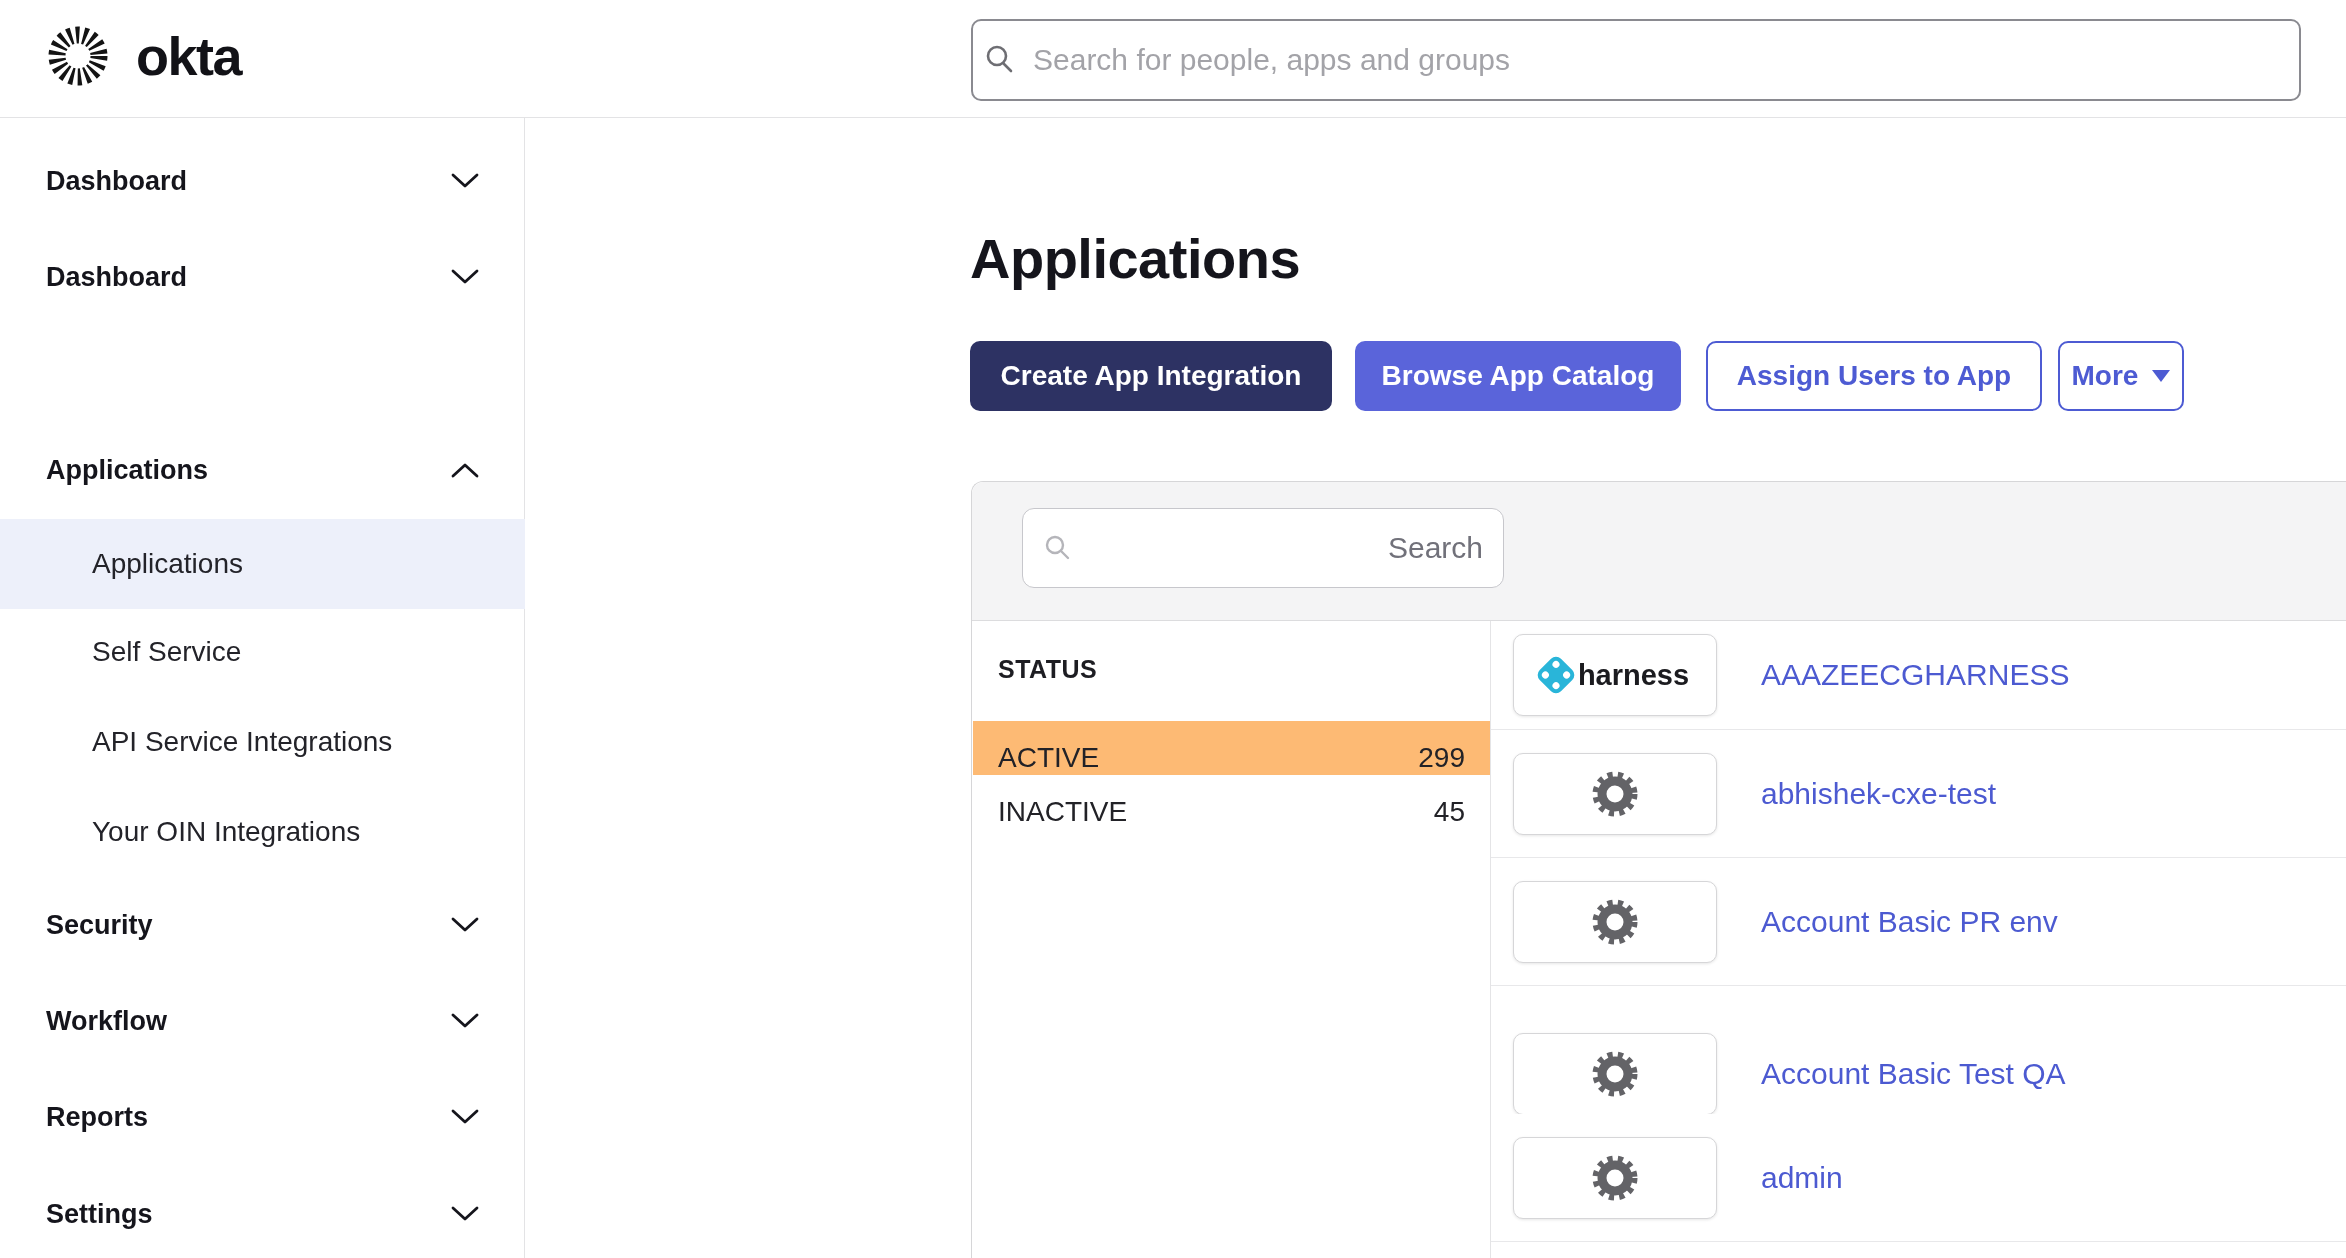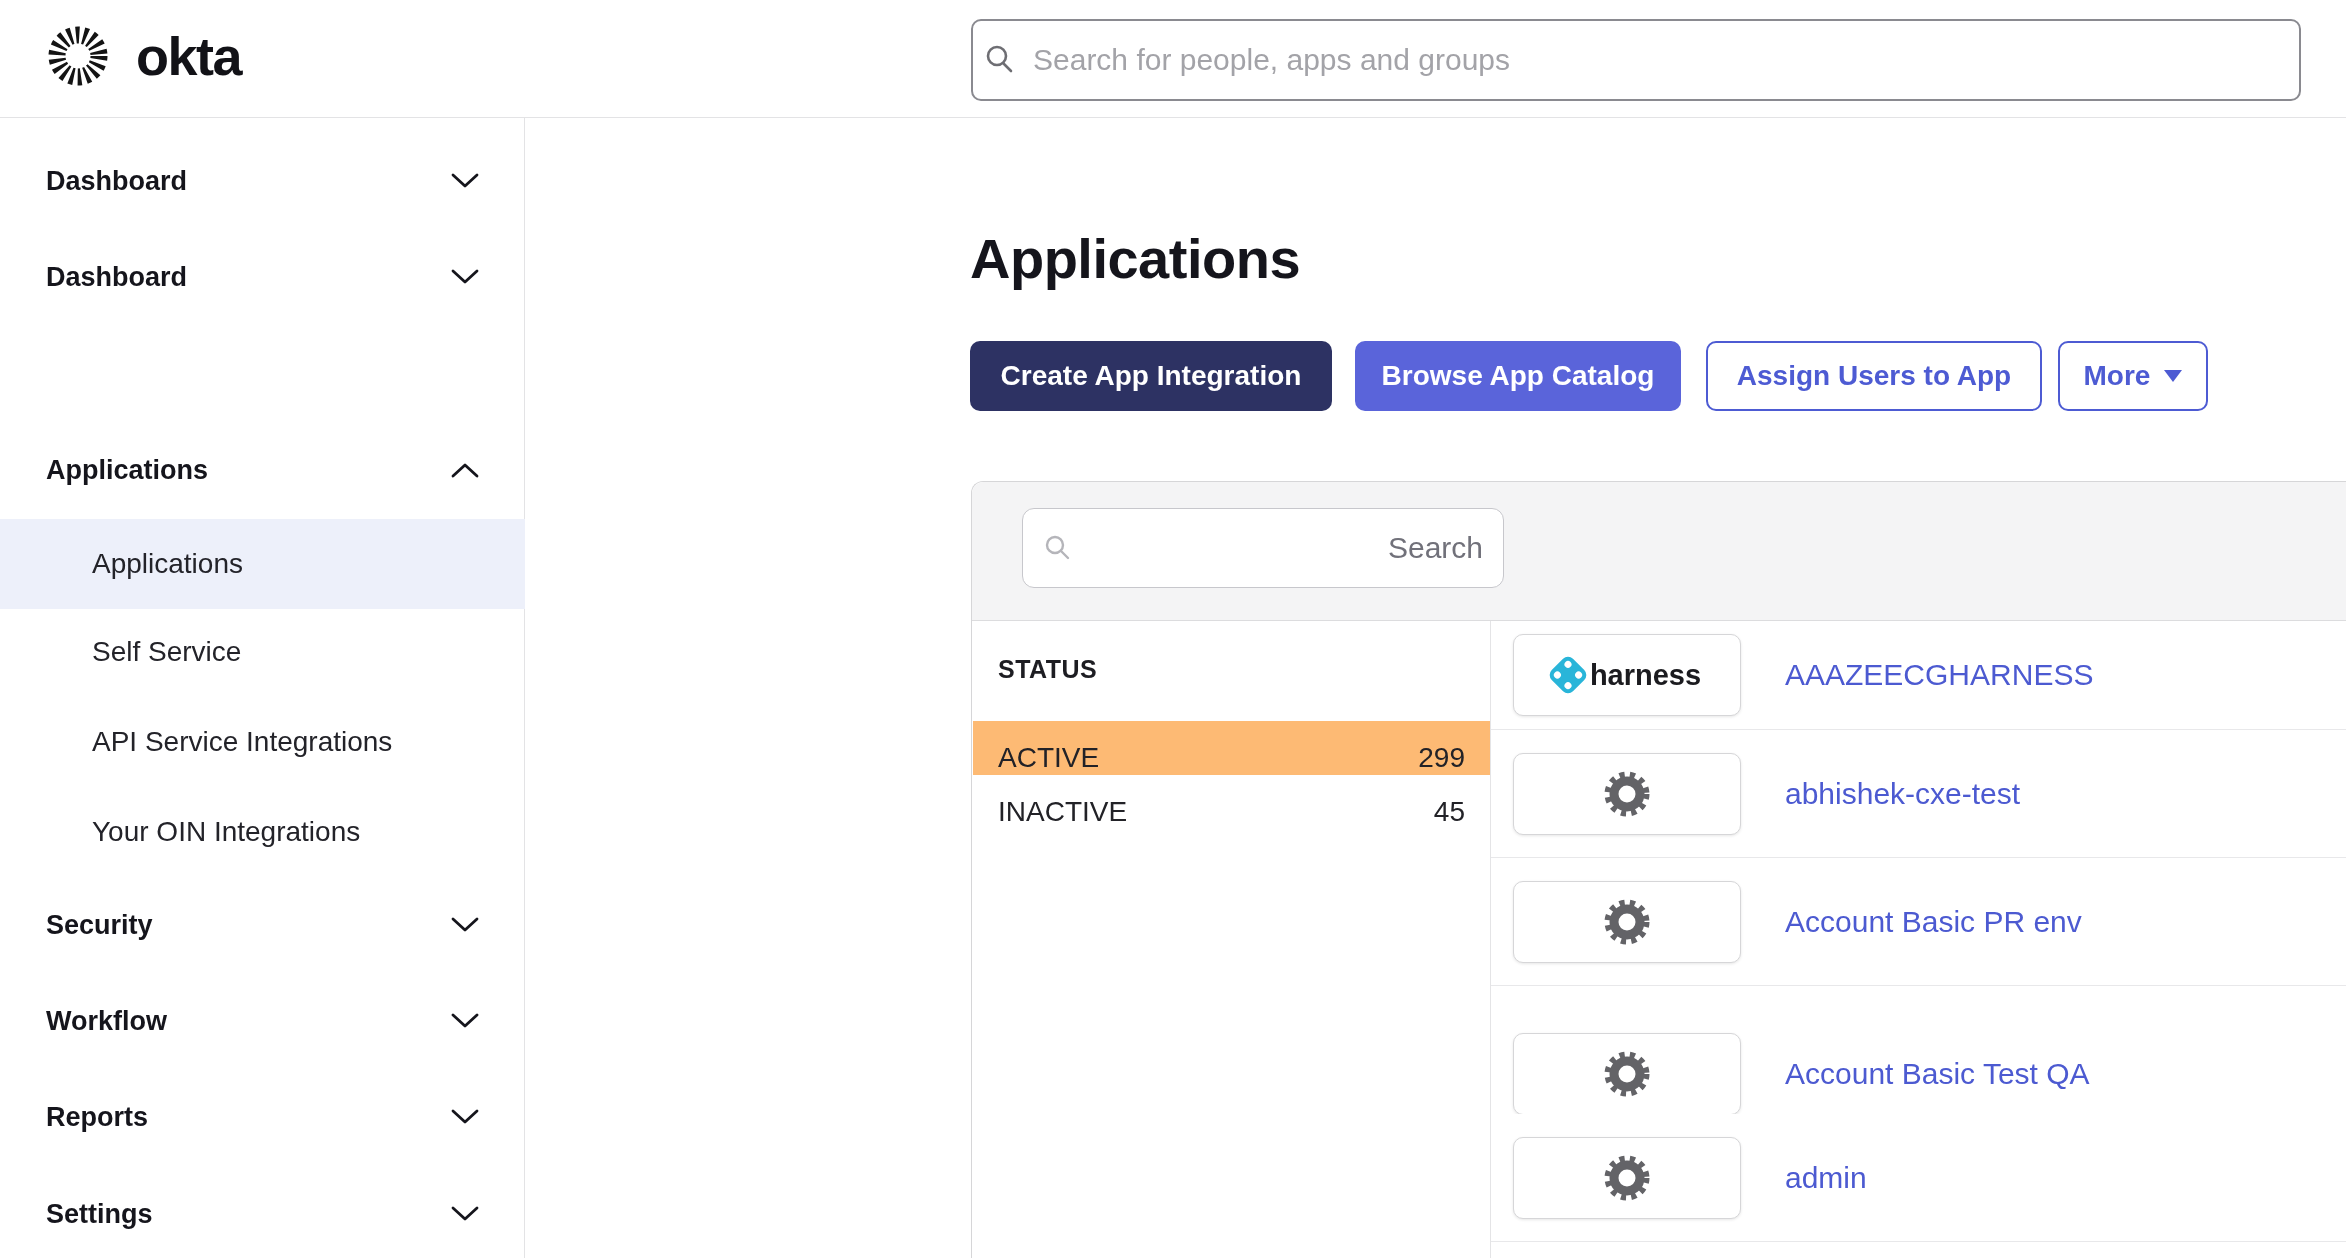--- a/index.html
+++ b/index.html
@@ -24,21 +24,21 @@
   .sub-row { position:absolute; left:0; width:525px; height:90px; display:flex; align-items:center; cursor:pointer; }
   .sub-row .lbl { margin-left:92px; font-size:28px; font-weight:normal; color:#232329; }
   .sub-row.selected { background:#edf0fa; }
 
   
   #page-title { position:absolute; left:970px; top:226px; font-size:56px; font-weight:bold; letter-spacing:-0.5px; color:#15151c; }
   .btn { position:absolute; top:341px; height:70px; border-radius:10px; display:flex; align-items:center; justify-content:center; font-size:28px; font-weight:bold; cursor:pointer; }
   #btn-create { left:970px; width:362px; background:#2d3263; color:#fff; }
   #btn-browse { left:1355px; width:326px; background:#5a64da; color:#fff; }
   #btn-assign { left:1706px; width:336px; background:#fff; border:2px solid #4d5bd3; color:#4d5bd3; }
-  #btn-more  { left:2058px; width:150px; background:#fff; border:2px solid #4d5bd3; color:#4d5bd3; gap:14px; }
+  #btn-more  { left:2058px; width:126px; background:#fff; border:2px solid #4d5bd3; color:#4d5bd3; gap:14px; }
   #btn-more .caret { width:0; height:0; border-left:9px solid transparent; border-right:9px solid transparent; border-top:12px solid #4d5bd3; }
 
   
   #panel { position:absolute; left:971px; top:481px; width:1375px; height:777px; background:#fff; border-left:1px solid #d6d6d8; border-top:1px solid #d6d6d8; border-top-left-radius:12px; }
   #panel-header { position:absolute; left:0; top:0; width:100%; height:139px; background:#f4f4f5; border-bottom:1px solid #dcdcde; border-top-left-radius:12px; }
   #panel-search { position:absolute; left:50px; top:26px; width:482px; height:80px; background:#fff; border:1px solid #c7c7cc; border-radius:12px; display:flex; align-items:center; padding:0 20px; }
   #panel-search input { border:none; outline:none; flex:1; margin-left:15px; font-size:30px; font-family:"Liberation Sans", sans-serif; color:#333; background:transparent;text-align:right; }
   #panel-search input::placeholder { color:#71717a; opacity:1; }
 
   #tooltip { position:absolute; left:1187px; top:566px; width:534px; height:78px; background:#414143; border-radius:3px; padding:8px 16px; z-index:10; box-shadow:0 2px 5px rgba(0,0,0,.25); }
@@ -48,21 +48,21 @@
   #status-header { position:absolute; left:26px; top:173px; font-size:25px; font-weight:bold; letter-spacing:0.5px; color:#1d1d22; }
   .status-row { position:absolute; left:1px; width:517px; height:73px; display:flex; align-items:center; cursor:pointer; }
   .status-row .s-lbl { margin-left:25px; font-size:28px; color:#222227; }
   .status-row .s-cnt { margin-left:auto; margin-right:25px; font-size:28px; color:#222227; }
   #status-active { top:220px; background:#fdba74;margin-top:19px; }
   #status-inactive { top:293px; background:#fff; }
   #v-divider { position:absolute; left:518px; top:139px; width:1px; height:638px; background:#e4e4e6; }
 
   
   .app-row { position:absolute; left:519px; right:0; display:flex; align-items:center; border-bottom:1px solid #e8e8ea; background:#fff; }
-  .app-tile { width:228px; height:82px; margin-left:22px; background:#fff; border:1px solid #d6d6d8; border-radius:10px; box-shadow:0 1px 3px rgba(0,0,0,.10); display:flex; align-items:center; justify-content:center; flex:0 0 auto; }
+  .app-tile { width:204px; height:82px; margin-left:22px; background:#fff; border:1px solid #d6d6d8; border-radius:10px; box-shadow:0 1px 3px rgba(0,0,0,.10); display:flex; align-items:center; justify-content:center; flex:0 0 auto; }
   .app-link { margin-left:44px; font-size:30px; color:#4c5ad1; text-decoration:none; cursor:pointer; }
   .harness-wrap { display:flex; align-items:center; gap:7px; }
   .harness-diamond { width:30px; height:30px; background:#29b5d9; border-radius:7px; transform:rotate(45deg); position:relative; }
   .harness-diamond i { position:absolute; width:7px; height:7px; background:#fff; border-radius:50%; }
   .harness-diamond i:nth-child(1){ left:4px;  top:4px; }
   .harness-diamond i:nth-child(2){ right:4px; top:4px; }
   .harness-diamond i:nth-child(3){ left:4px;  bottom:4px; }
   .harness-diamond i:nth-child(4){ right:4px; bottom:4px; }
   .harness-text { font-size:29px; font-weight:bold; color:#1b1b1f; }
 </style>

